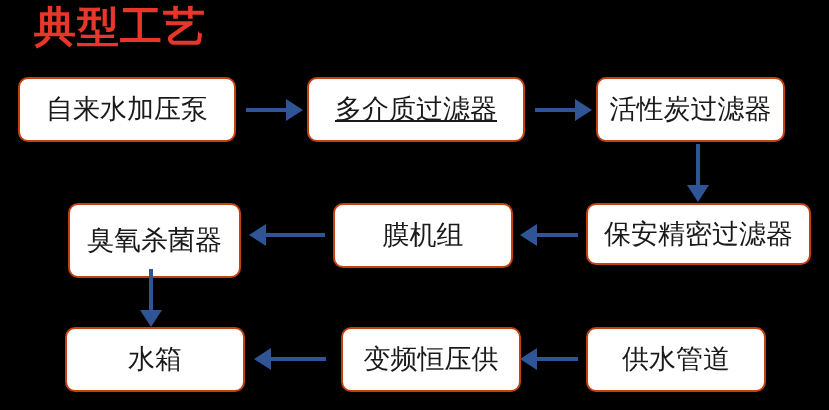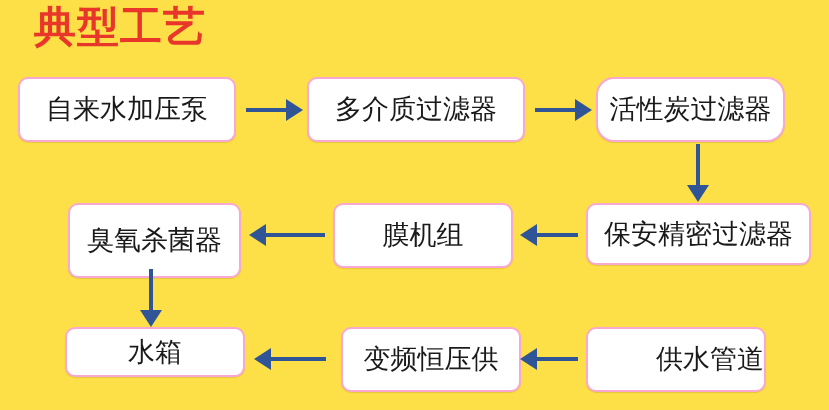--- a/index.html
+++ b/index.html
@@ -7,38 +7,38 @@
     padding: 0;
     background: #ffffff;
   }
   body {
     font-family: "Liberation Sans", "DejaVu Sans", sans-serif;
   }
   #canvas {
     position: relative;
     width: 829px;
     height: 410px;
-    background: #fde047;
+    background: #000000;
     overflow: hidden;
   }
   .title {
     position: absolute;
     left: 34px;
     top: 6px;
     font-size: 42px;
     font-weight: bold;
     color: #e8372a;
     letter-spacing: 1px;
     line-height: 1;
     white-space: nowrap;
   }
   .node {
     position: absolute;
     box-sizing: border-box;
-    border: 2px solid #f9a8d4;
+    border: 2px solid #c2410c;
     border-radius: 10px;
     background: #ffffff;
     display: flex;
     align-items: center;
     justify-content: center;
     color: #1a1a1a;
     font-size: 27px;
     line-height: 1;
     white-space: nowrap;
     box-shadow: 0 1px 1px rgba(0,0,0,0.10);
@@ -105,30 +105,30 @@
 
   <div class="node" style="left:18px;  top:77px;  width:218px; height:65px;">
     <span>自来水加压泵</span>
   </div>
 
   <div class="arrow right" style="left:246px; top:99px; width:57px; height:22px;">
     <span class="shaft"></span>
       <span class="head"></span>
   </div>
 
-  <div class="node" style="left:307px; top:77px; width:218px; height:65px;">
+  <div class="node" style="left:307px; top:77px; width:218px; height:65px;text-decoration:underline;">
     <span>多介质过滤器</span>
   </div>
 
   <div class="arrow right" style="left:535px; top:99px; width:57px; height:22px;">
     <span class="shaft"></span>
       <span class="head"></span>
   </div>
 
-  <div class="node" style="left:596px; top:77px; width:189px; height:65px;border-radius:18px;">
+  <div class="node" style="left:596px; top:77px; width:189px; height:65px;">
     <span>活性炭过滤器</span>
   </div>
 
   <div class="arrow down" style="left:687px; top:144px; width:22px; height:58px;">
     <span class="shaft"></span>
       <span class="head"></span>
   </div>
 
   <div class="node" style="left:586px; top:203px; width:225px; height:62px;">
     <span>保安精密过滤器</span>
@@ -150,35 +150,35 @@
 
   <div class="node" style="left:68px;  top:203px; width:173px; height:75px;">
     <span>臭氧杀菌器</span>
   </div>
 
   <div class="arrow down" style="left:140px; top:269px; width:22px; height:58px;">
     <span class="shaft"></span>
       <span class="head"></span>
   </div>
 
-  <div class="node" style="left:65px;  top:327px; width:180px; height:50px;">
+  <div class="node" style="left:65px;  top:327px; width:180px; height:65px;">
     <span>水箱</span>
   </div>
 
   <div class="arrow left" style="left:254px; top:348px; width:72px; height:22px;">
     <span class="shaft"></span>
       <span class="head"></span>
   </div>
 
   <div class="node" style="left:341px; top:327px; width:180px; height:65px;">
     <span>变频恒压供</span>
   </div>
 
   <div class="arrow left" style="left:520px; top:348px; width:58px; height:22px;">
     <span class="shaft"></span>
       <span class="head"></span>
   </div>
 
-  <div class="node" style="left:586px; top:327px; width:180px; height:65px;justify-content:flex-end;">
+  <div class="node" style="left:586px; top:327px; width:180px; height:65px;">
     <span>供水管道</span>
   </div>
 
 </div>
 
 </body></html>

